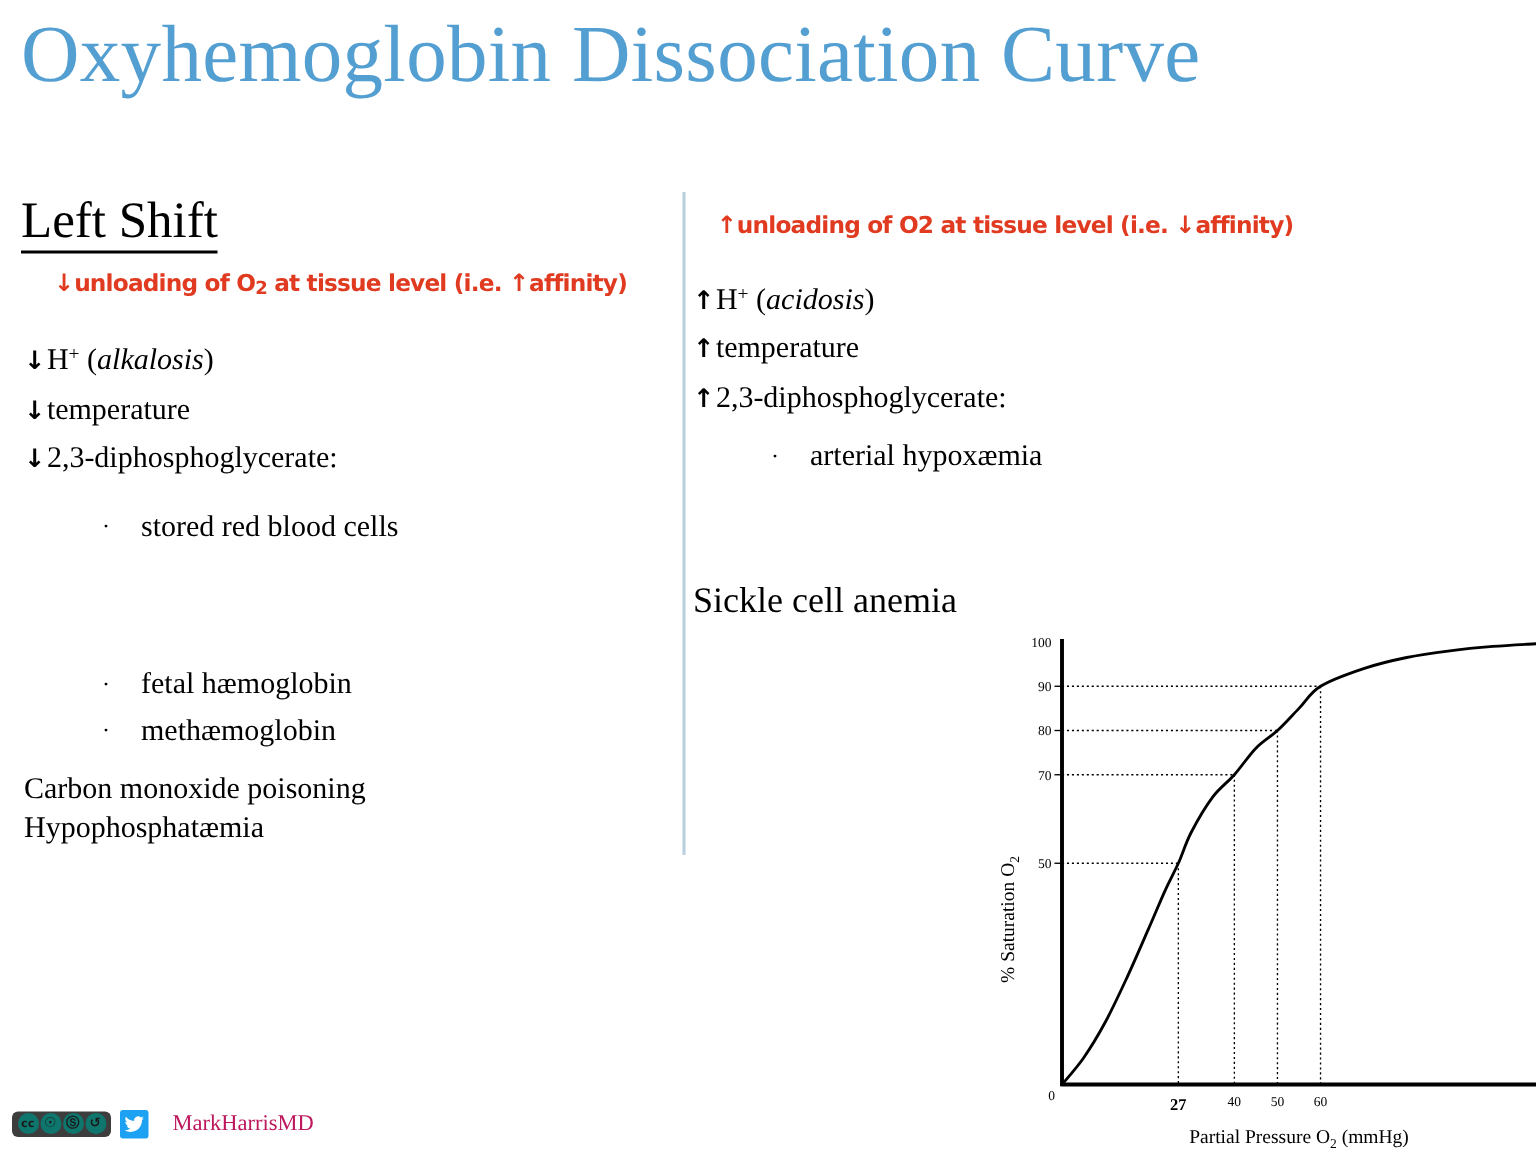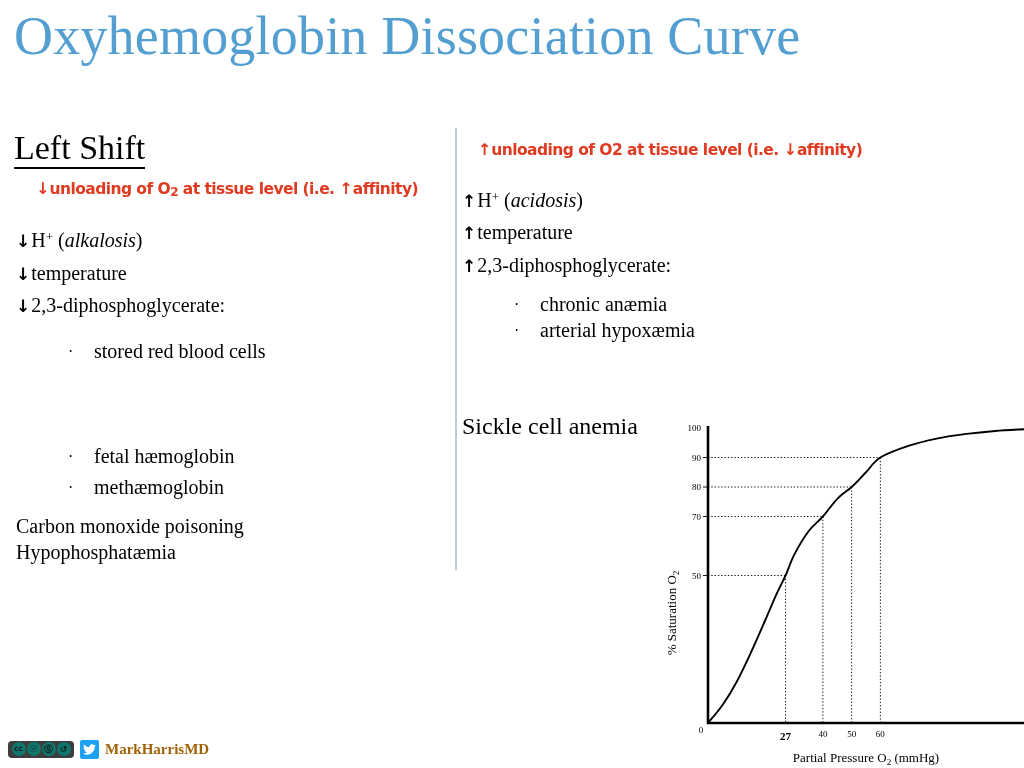--- a/index.html
+++ b/index.html
@@ -201,25 +201,25 @@
     width: 19px;
     height: 19px;
     background: #1da1f2;
     border-radius: 2px;
     margin-left: 6px;
     display: flex;
     align-items: center;
     justify-content: center;
   }
   #twitter-handle {
-    margin-left: 6px;
-    font-family: "Liberation Serif", "DejaVu Serif", serif;
-    font-weight: bold;
+    margin-left: 16px;
+    font-family: "Liberation Serif", "DejaVu Serif", serif;
+    font-weight: normal;
     font-size: 15px;
-    color: #a16207;
+    color: #be185d;
   }
 </style>
 </head>
 <body>
 
 <div id="slide-title">Oxyhemoglobin Dissociation Curve</div>
 
 <div id="column-divider"></div>
 
 <div class="column" id="left-column">
@@ -280,23 +280,20 @@
     </li>
     <li class="factor-item">
       <span class="arr">↑</span><span>temperature</span>
     </li>
     <li class="factor-item">
       <span class="arr">↑</span><span>2,3-diphosphoglycerate:</span>
     </li>
   </ul>
 
   <ul class="sub-list">
-    <li class="sub-item">
-      <span class="dot">·</span><span>chronic anæmia</span>
-    </li>
     <li class="sub-item">
       <span class="dot">·</span><span>arterial hypoxæmia</span>
     </li>
   </ul>
 
   <div id="sickle-line">Sickle cell anemia</div>
 </div>
 
 <div id="chart-figure">
   <svg width="364" height="350" viewBox="0 0 364 350">

